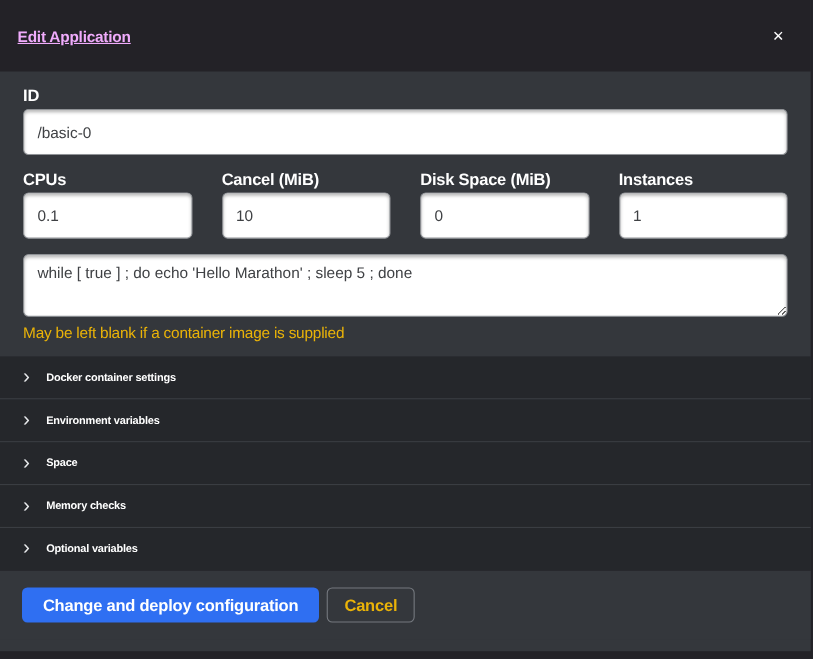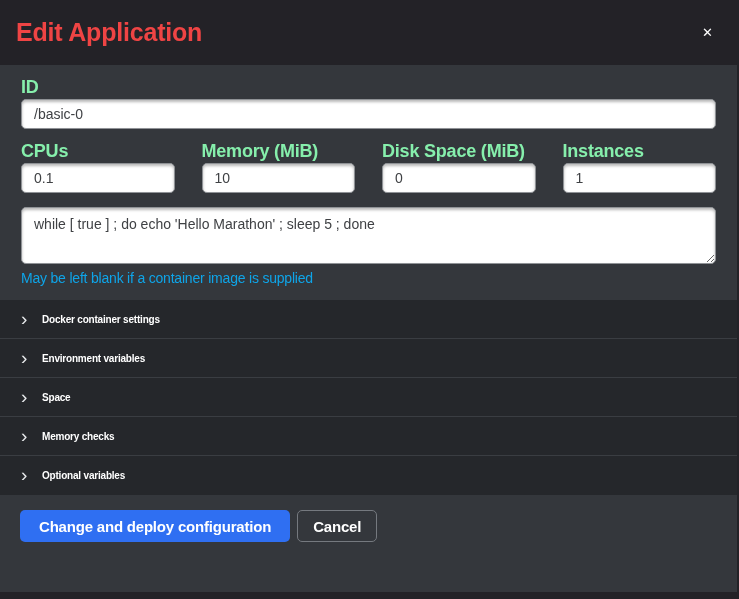--- a/index.html
+++ b/index.html
@@ -20,52 +20,53 @@
   
   .modal-header {
     height: 65px;
     background: #232227;
     display: flex;
     align-items: center;
     padding: 0 16px;
     flex: 0 0 auto;
   }
   .modal-title {
-    color: #ef4444;
-    font-size: 25px;
-    font-weight: bold;
-    letter-spacing: -0.2px;
+    color: #f0abfc;
+    font-size: 14px;
+    font-weight: bold;
+    letter-spacing: -0.2px;
+    text-decoration: underline;
   }
   .close-btn {
     margin-left: auto;
     color: #ffffff;
     font-size: 13px;
     cursor: pointer;
     padding: 4px 6px;
     line-height: 1;
     margin-right: 2px;
   }
   
   .modal-form {
     padding: 14px 21px 0 21px;
     flex: 0 0 auto;
   }
   .field { margin-bottom: 14px; }
   .field label {
     display: block;
-    color: #86efac;
-    font-size: 18px;
+    color: #ffffff;
+    font-size: 15px;
     font-weight: bold;
     letter-spacing: -0.2px;
     height: 20px;
     line-height: 17px;
   }
   .text-input {
     width: 100%;
-    height: 30px;
+    height: 42px;
     border: 1px solid #8f9296;
     border-radius: 5px;
     background: #ffffff;
     box-shadow: inset 0 2px 3px rgba(0,0,0,0.28);
     padding: 12px 12px;
     font-family: "Liberation Sans", sans-serif;
     font-size: 14px;
     color: #3f4144;
     outline: none;
   }
@@ -78,21 +79,21 @@
   .grid-4 .field { margin-bottom: 14px; }
   textarea.text-input {
     height: 57px;
     padding: 7px 12px;
     resize: vertical;
     line-height: 18px;
     display: block;
   }
   .help-text {
     margin-top: 6px;
-    color: #0ea5e9;
+    color: #eab308;
     font-size: 14px;
     letter-spacing: -0.2px;
     height: 20px;
   }
   .command-group { margin-bottom: 10px; }
   
   .accordion {
     background: #25272b;
     flex: 0 0 auto;
   }
@@ -144,21 +145,21 @@
   .btn-primary {
     background: #2f6ff2;
     border: none;
     color: #ffffff;
     padding: 0 19px;
     text-align: right;
   }
   .btn-cancel {
     background: transparent;
     border: 1px solid #75797f;
-    color: #ffffff;
+    color: #eab308;
     padding: 0 15px;
     margin-left: 7px;
   }
 </style>
 </head>
 <body>
 
 <div class="modal">
 
   <div class="modal-header">
@@ -172,21 +173,21 @@
       <label>ID</label>
       <input type="text" class="text-input" value="/basic-0" style="">
     </div>
 
     <div class="grid-4">
       <div class="field">
         <label>CPUs</label>
         <input type="text" class="text-input" value="0.1" style="">
       </div>
       <div class="field">
-        <label>Memory (MiB)</label>
+        <label>Cancel (MiB)</label>
         <input type="text" class="text-input" value="10" style="">
       </div>
       <div class="field">
         <label>Disk Space (MiB)</label>
         <input type="text" class="text-input" value="0" style="">
       </div>
       <div class="field">
         <label>Instances</label>
         <input type="text" class="text-input" value="1" style="">
       </div>

